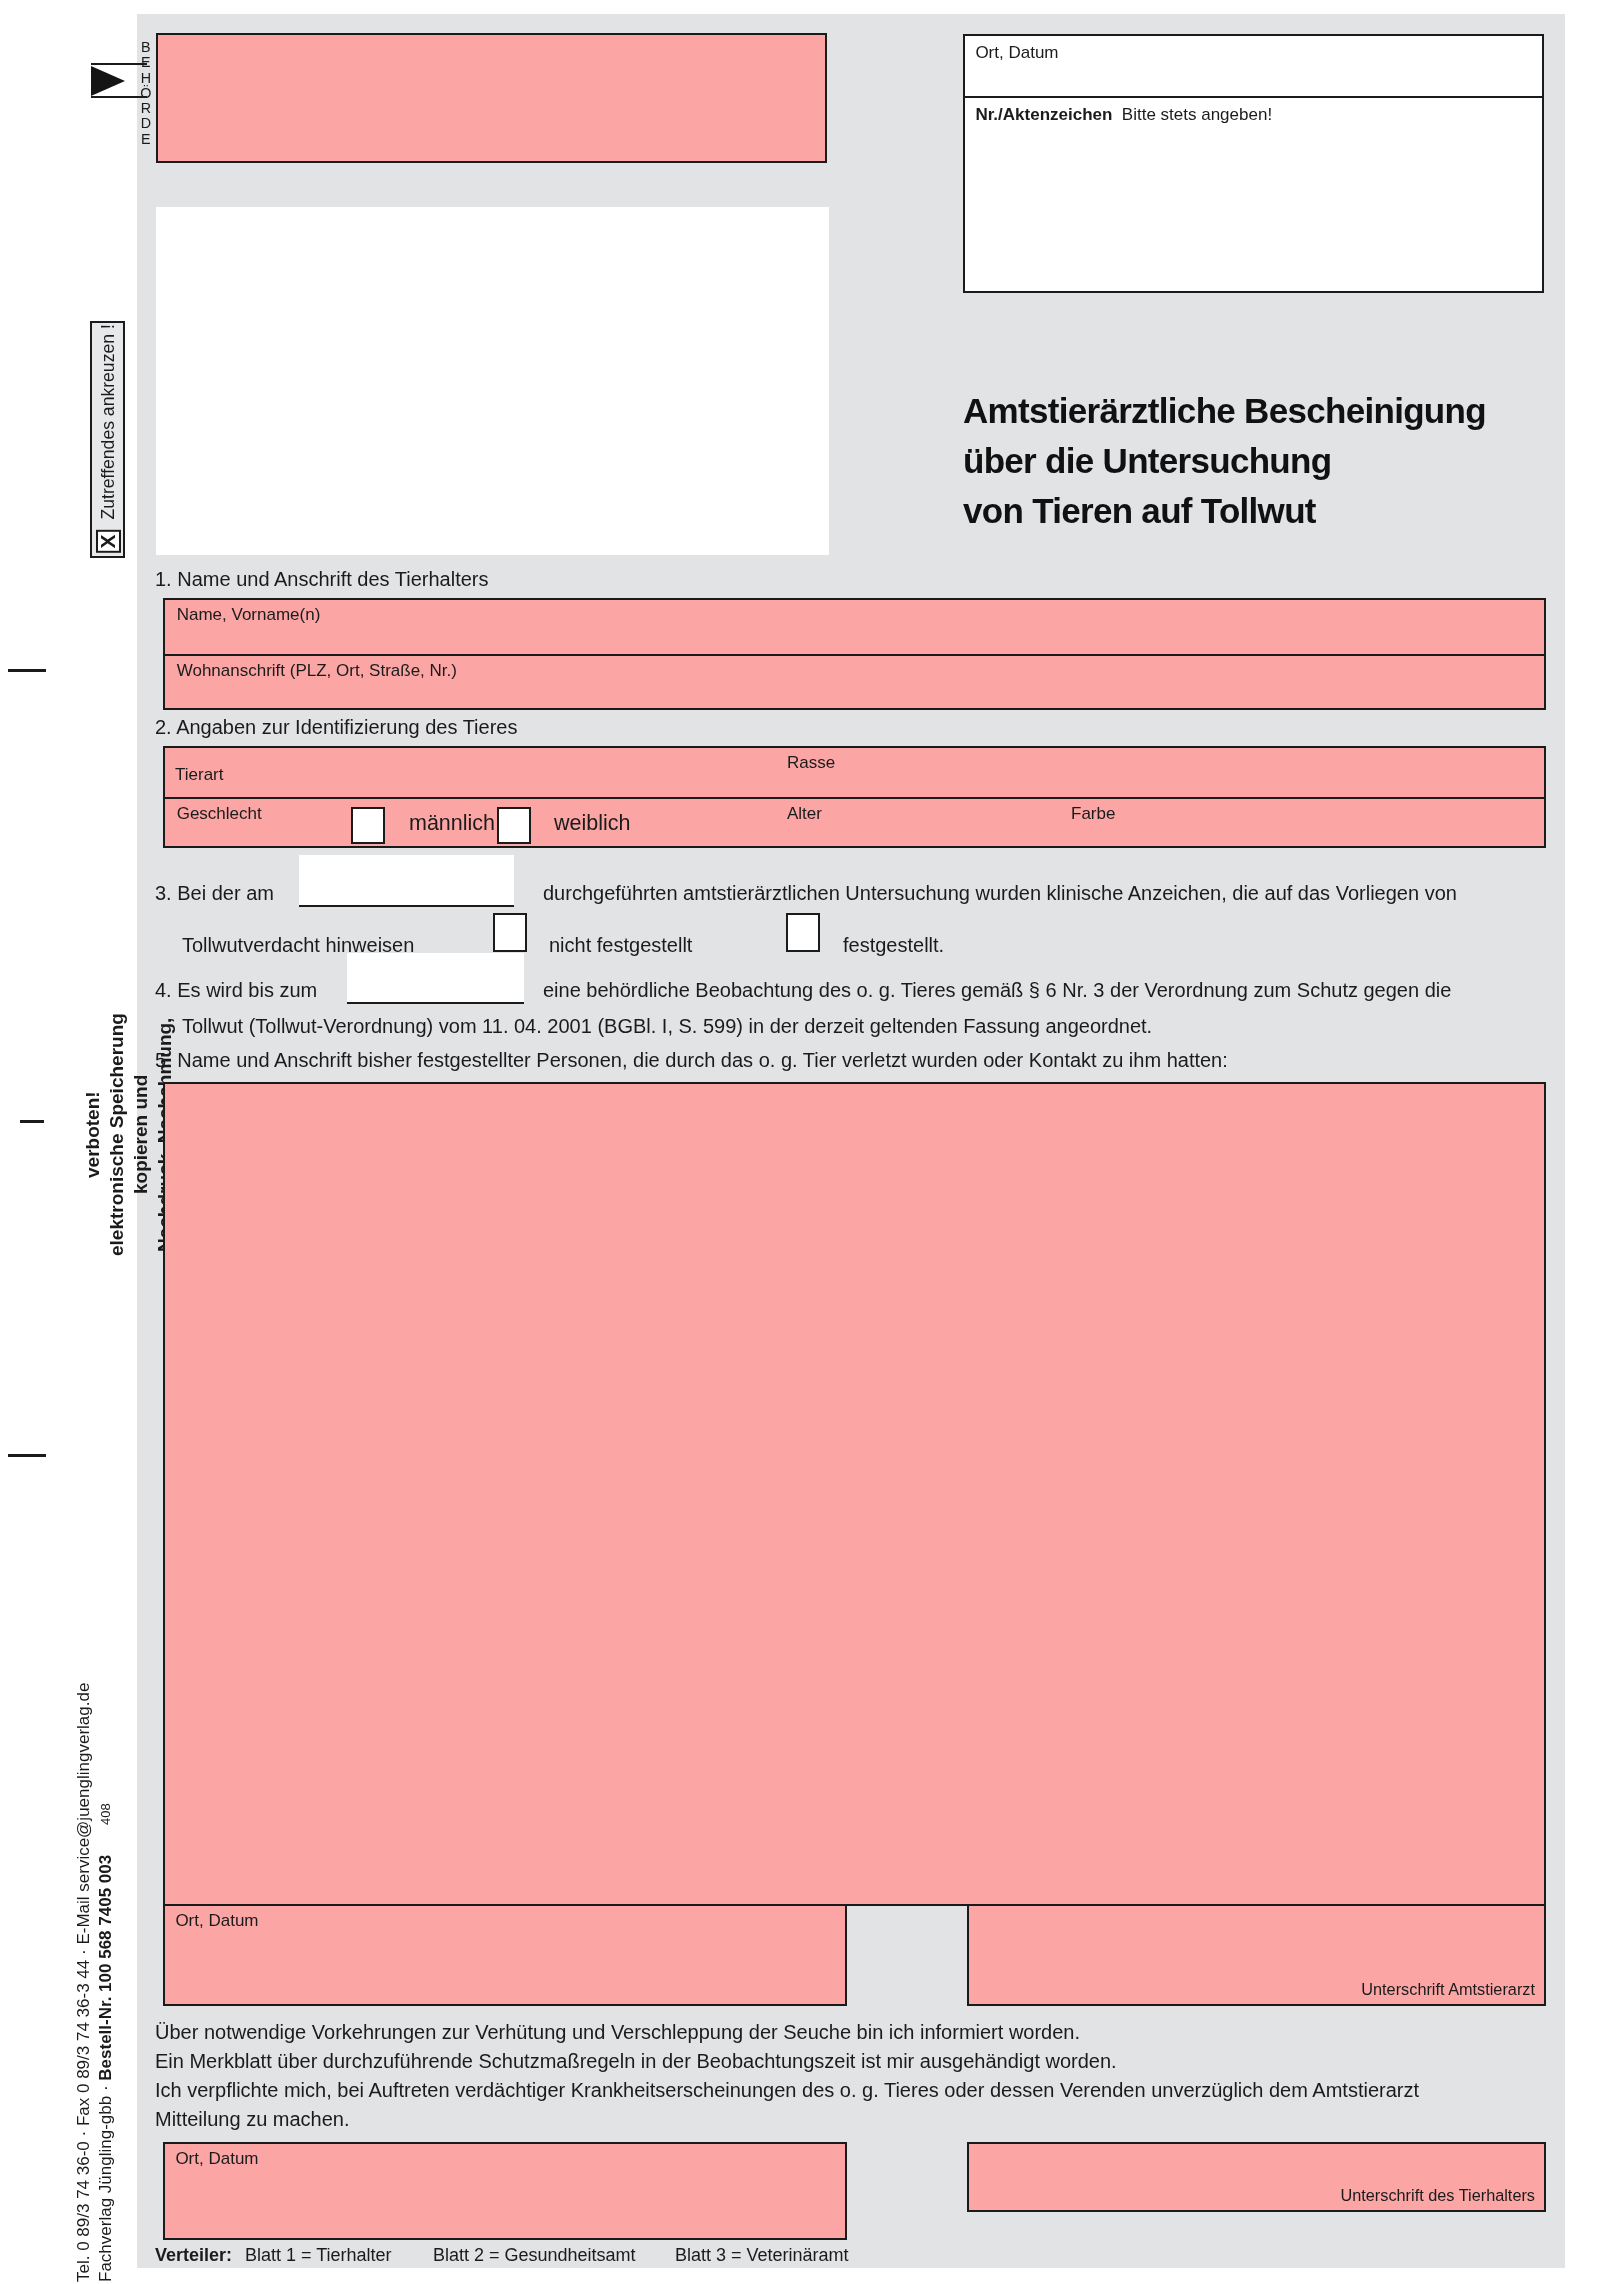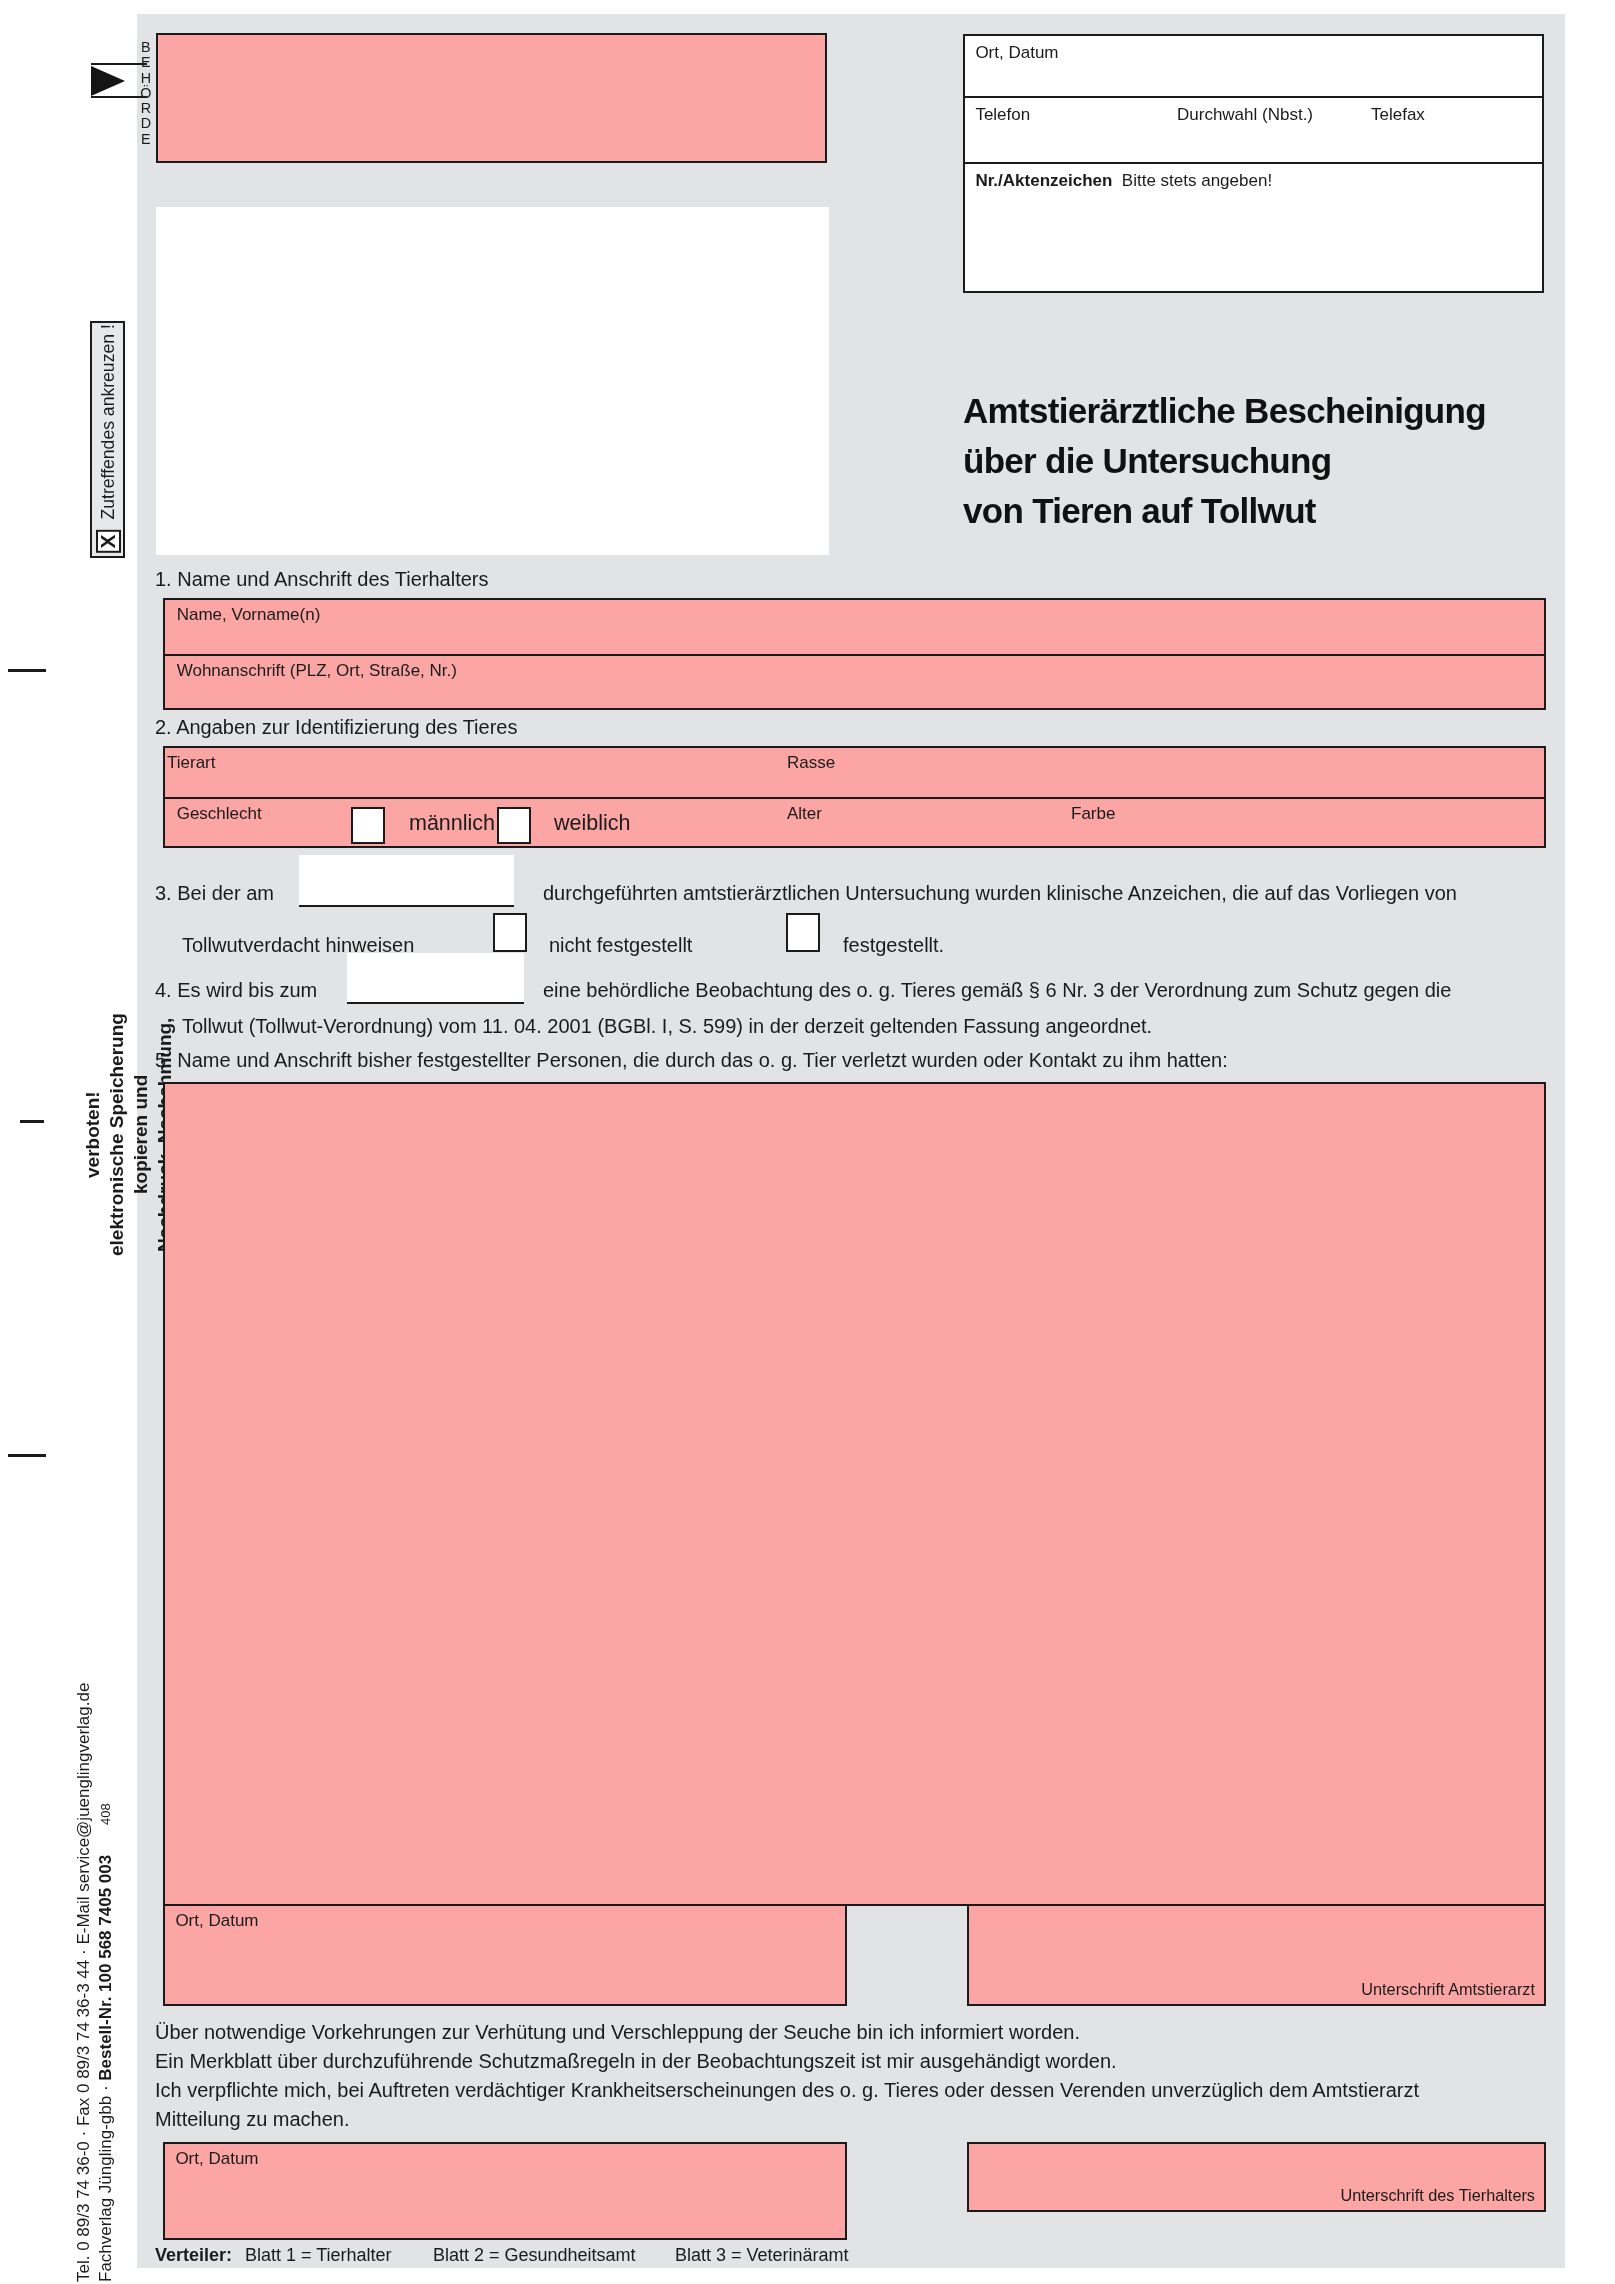--- a/index.html
+++ b/index.html
@@ -107,25 +107,20 @@
 
 <div class="abs publisher">
   <div class="pub-line"><span>Fachverlag Jüngling-gbb · </span><b>Bestell-Nr. 100 568 7405 003</b><span class="pub-code">408</span></div>
   <div class="pub-line">Tel. 0 89/3 74 36-0 · Fax 0 89/3 74 36-3 44 · E-Mail service@juenglingverlag.de</div>
 </div>
 
 <div class="abs hdr-box">
   <div class="hdr-row" style="height:60px;">
     <span class="lbl">Ort, Datum</span>
   </div>
-  <div class="hdr-row" style="height:66px;">
-    <span class="lbl">Telefon</span>
-    <span class="hdr-inner-lbl" style="left:212px;">Durchwahl (Nbst.)</span>
-    <span class="hdr-inner-lbl" style="left:406px;">Telefax</span>
-  </div>
   <div class="hdr-row" style="height:61px;">
     <span class="lbl nowrap"><b>Nr./Aktenzeichen</b>&nbsp;&nbsp;<span>Bitte stets angeben!</span></span>
   </div>
 </div>
 
 <div class="abs title">Amtstierärztliche Bescheinigung
 über die Untersuchung
 von Tieren auf Tollwut</div>
 
 <div class="abs sec-head" style="left:155px;top:568px;">1. Name und Anschrift des Tierhalters</div>
@@ -134,21 +129,21 @@
     <span class="lbl">Name, Vorname(n)</span>
   </div>
   <div class="sec1-row">
     <span class="lbl">Wohnanschrift (PLZ, Ort, Straße, Nr.)</span>
   </div>
 </div>
 
 <div class="abs sec-head" style="left:155px;top:716px;">2. Angaben zur Identifizierung des Tieres</div>
 <div class="abs whitebox sec2-box">
   <div class="sec2-row">
-    <span class="cell-lbl" style="left:2px;">Tierart</span>
+    <span class="cell-lbl" style="left:10px;margin-top:12px;">Tierart</span>
     <span class="cell-lbl" style="left:622px;">Rasse</span>
   </div>
   <div class="sec2-row">
     <span class="cell-lbl" style="left:11.7px;">Geschlecht</span>
     <div class="cbx abs" style="left:186px;top:7.8px;width:34px;height:37px;"></div>
     <span class="sex-lbl" style="left:244px;">männlich</span>
     <div class="cbx abs" style="left:332px;top:7.8px;width:34px;height:37px;"></div>
     <span class="sex-lbl" style="left:389px;">weiblich</span>
     <span class="cell-lbl" style="left:622px;">Alter</span>
     <span class="cell-lbl" style="left:906px;">Farbe</span>

